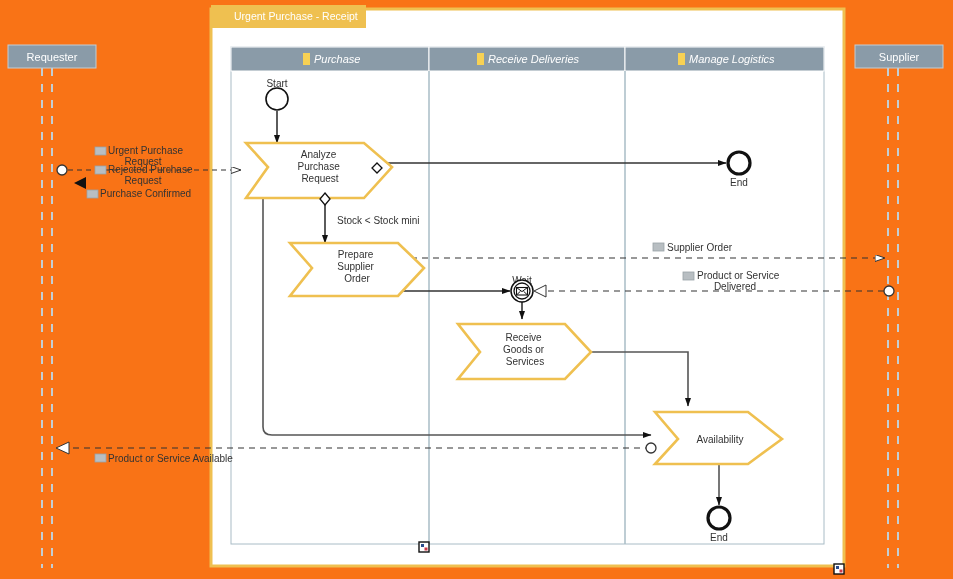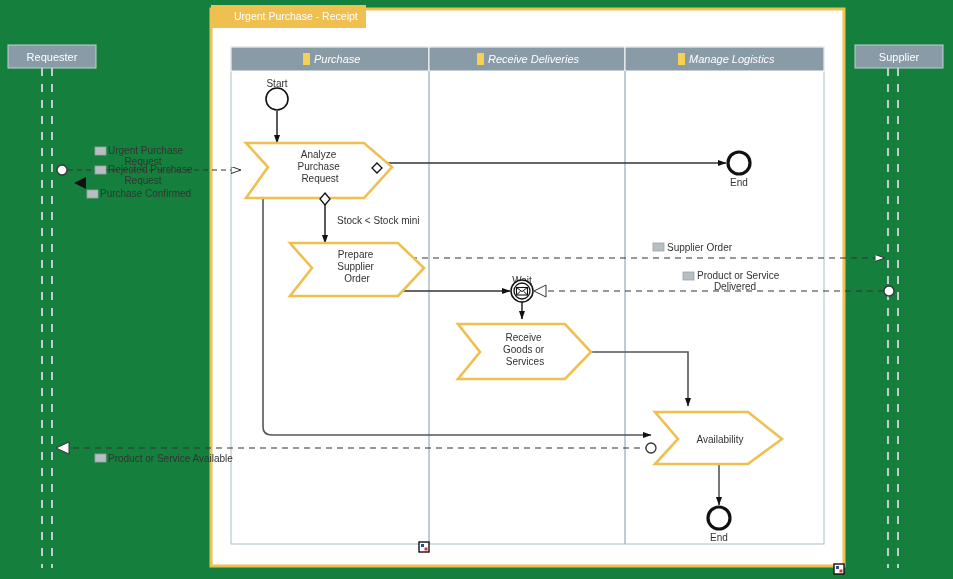--- a/index.html
+++ b/index.html
@@ -7,21 +7,21 @@
     padding: 0;
     background: #ffffff;
   }
   body {
     font-family: "Liberation Sans", sans-serif;
   }
   #canvas {
     position: relative;
     width: 953px;
     height: 579px;
-    background: #15803d;
+    background: #f97316;
     overflow: hidden;
   }
   svg.diagram {
     position: absolute;
     top: 0;
     left: 0;
     width: 953px;
     height: 579px;
   }
   .pool-header-text {

